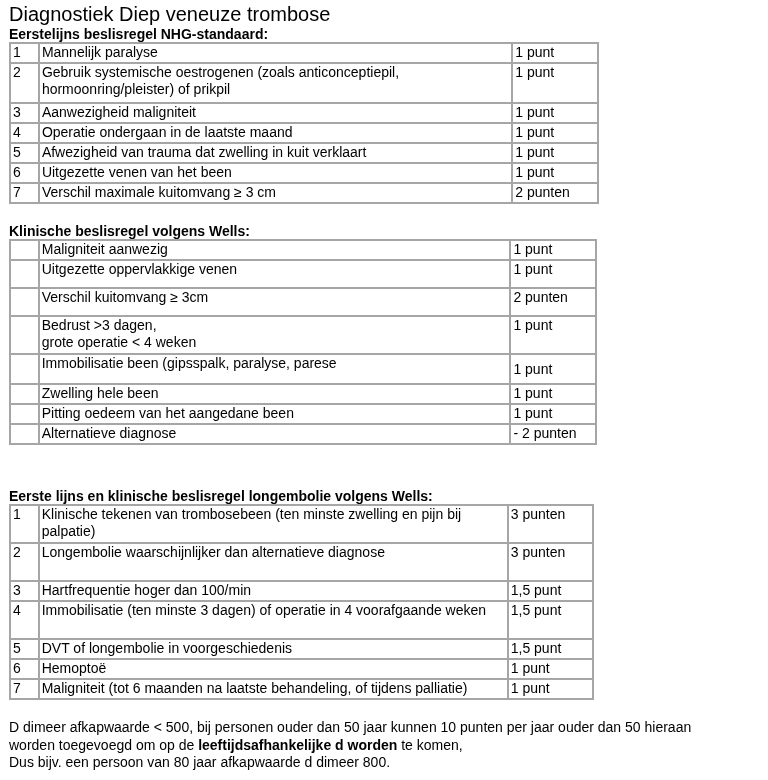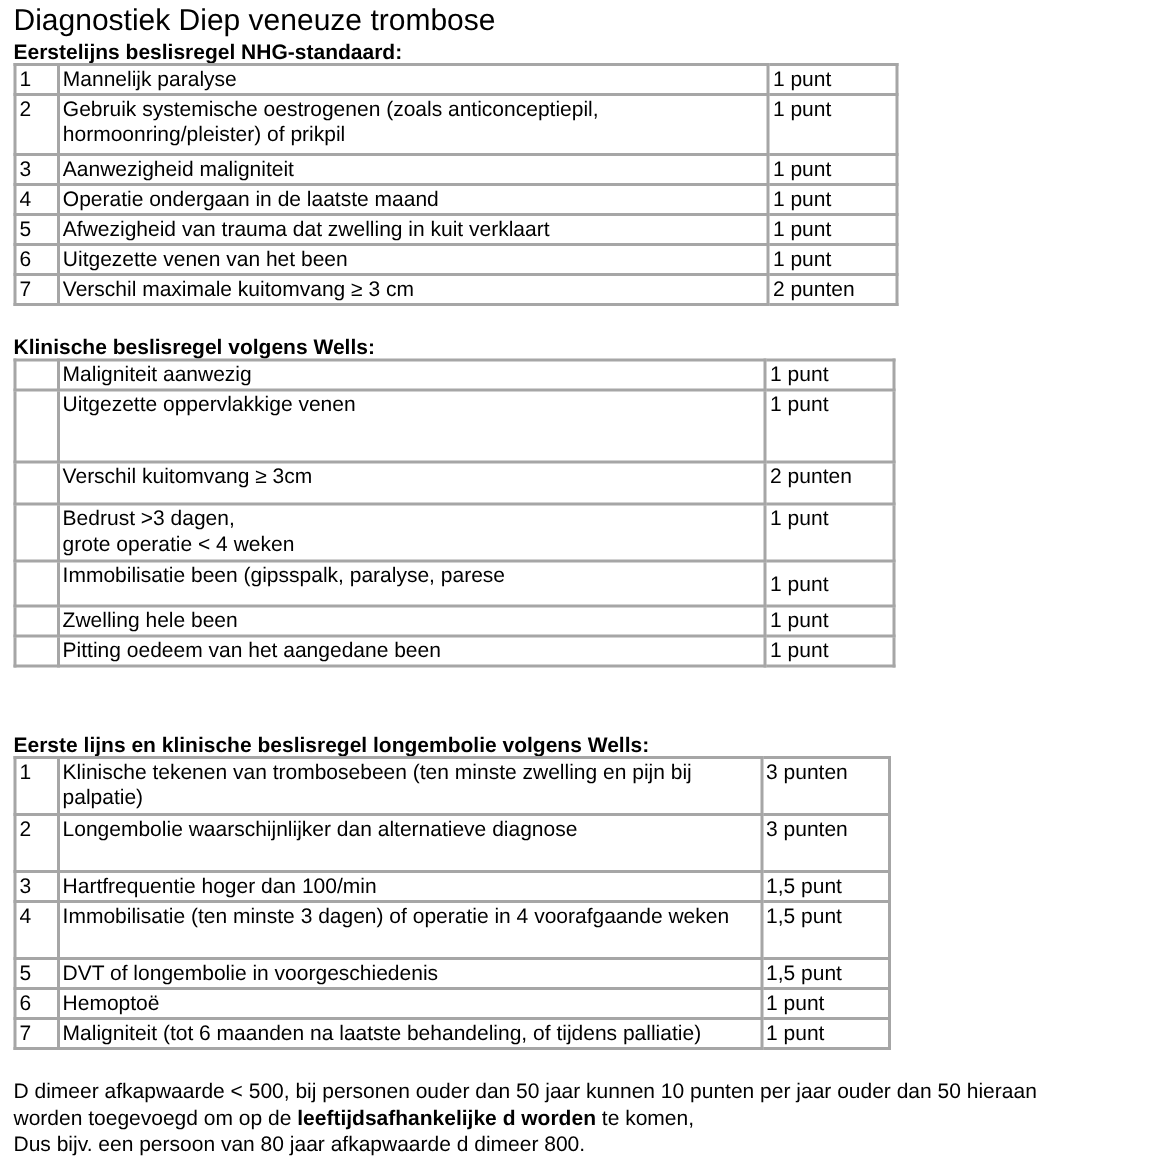--- a/index.html
+++ b/index.html
@@ -105,21 +105,21 @@
 </table>
 
 <h2 class="section-heading" style="top:223px;">Klinische beslisregel volgens Wells:</h2>
 <table class="rules" style="top:239px; width:588px;">
   <tbody>
     <tr style="height:20px;">
       <td class="num"></td>
       <td class="crit">Maligniteit aanwezig</td>
       <td class="pts">1 punt</td>
     </tr>
-    <tr style="height:48px;padding-left:48px;">
+    <tr style="height:28px;padding-left:48px;">
       <td class="num"></td>
       <td class="crit">Uitgezette oppervlakkige venen</td>
       <td class="pts">1 punt</td>
     </tr>
     <tr style="height:28px;">
       <td class="num"></td>
       <td class="crit">Verschil kuitomvang ≥ 3cm</td>
       <td class="pts">2 punten</td>
     </tr>
     <tr style="height:38px;">
@@ -137,20 +137,25 @@
     </tr>
     <tr style="height:20px;">
       <td class="num"></td>
       <td class="crit">Zwelling hele been</td>
       <td class="pts">1 punt</td>
     </tr>
     <tr style="height:20px;">
       <td class="num"></td>
       <td class="crit">Pitting oedeem van het aangedane been</td>
       <td class="pts">1 punt</td>
+    </tr>
+    <tr style="height:20px;">
+      <td class="num"></td>
+      <td class="crit">Alternatieve diagnose</td>
+      <td class="pts">- 2 punten</td>
     </tr>
   </tbody>
 </table>
 
 <h2 class="section-heading" style="top:488px;">Eerste lijns  en klinische beslisregel longembolie volgens Wells:</h2>
 <table class="rules" style="top:504px; width:585px;">
   <tbody>
     <tr style="height:38px;">
       <td class="num">1</td>
       <td class="crit">Klinische tekenen van trombosebeen (ten minste zwelling en pijn bij palpatie)</td>

